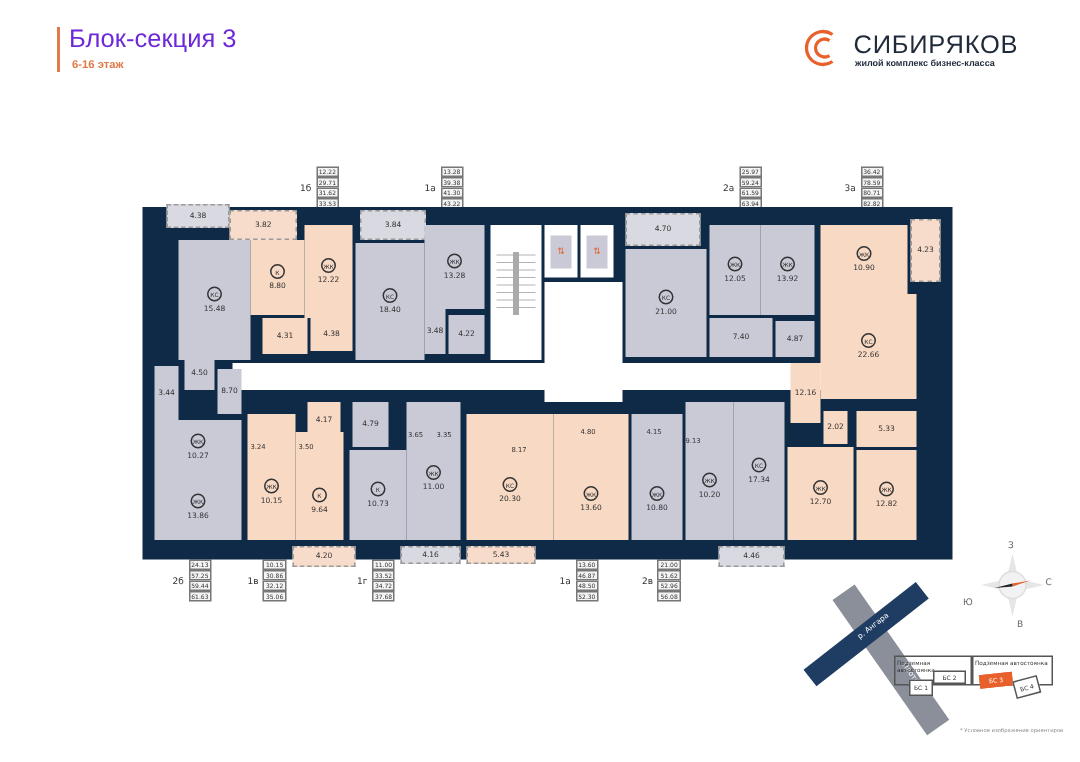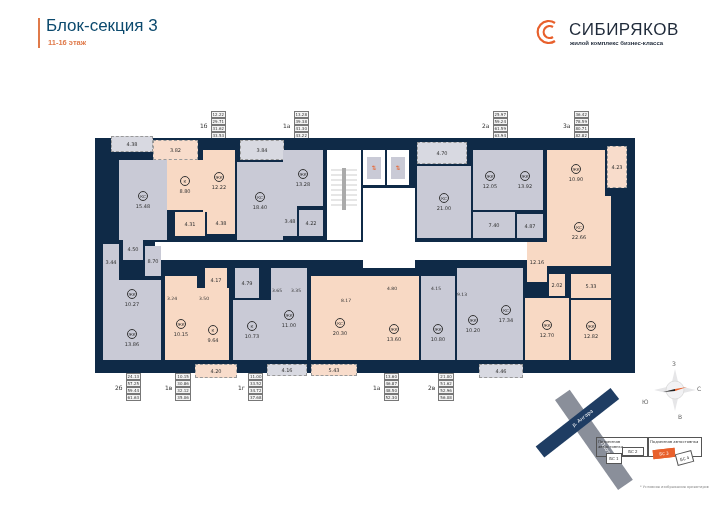--- a/index.html
+++ b/index.html
@@ -1,19 +1,19 @@
 <!DOCTYPE html>
 <html><head>
 <meta charset="utf-8">
 <style>
   * { box-sizing: border-box; margin: 0; padding: 0; }
   body { width: 720px; height: 508px; background: #ffffff; position: relative; overflow: hidden; font-family: "DejaVu Sans", sans-serif; }
   .abs { position: absolute; }
   #header-bar { left: 38px; top: 18px; width: 2px; height: 30px; background: #e07a4a; }
-  #title { left: 46px; top: 16px; font-size: 17px; color: #0c4a6e; font-family: "Liberation Sans", sans-serif; }
+  #title { left: 46px; top: 16px; font-size: 17px; color: #6d28d9; font-family: "Liberation Sans", sans-serif; }
   #subtitle { left: 48px; top: 38px; font-size: 7.5px; color: #e07a4a; font-weight: bold; font-family: "Liberation Sans", sans-serif; }
   #logo-mark { left: 533px; top: 17px; width: 30px; height: 30px; }
   #logo-name { left: 569px; top: 20px; font-size: 17px; letter-spacing: 0.5px; color: #1f2a3a; font-family: "Liberation Sans", sans-serif; }
   #logo-tag { left: 570px; top: 40px; font-size: 6px; color: #1f2a3a; font-weight: bold; font-family: "Liberation Sans", sans-serif; }
 
   #plan { left: 95px; top: 138px; width: 540px; height: 235px; }
   .wall { position: absolute; background: #0f2a47; }
   .room { position: absolute; display: flex; flex-direction: column; align-items: center; justify-content: center; font-size: 5px; color: #333; }
   .gray { background: #c9cad6; }
   .peach { background: #f8d9c4; }
@@ -38,21 +38,21 @@
   .bs { position: absolute; border: 0.6px solid #555; background: #fff; font-size: 4px; display: flex; align-items: center; justify-content: center; color: #333; }
   .bs-active { background: #e8602c; color: #fff; border-color: #e8602c; }
   .parking { position: absolute; border: 0.6px solid #555; font-size: 3.8px; color: #333; padding: 1px; }
   #note { left: 640px; top: 485px; font-size: 3.5px; color: #888; }
 </style>
 </head>
 <body>
 
 <div id="header-bar" class="abs"></div>
 <div id="title" class="abs">Блок-секция 3</div>
-<div id="subtitle" class="abs">11-16 этаж</div>
+<div id="subtitle" class="abs">6-16 этаж</div>
 
 <svg id="logo-mark" class="abs" viewBox="0 0 30 30">
   <path d="M22 6 A11 11 0 1 0 22 24" fill="none" stroke="#e8602c" stroke-width="2.2"></path>
   <path d="M20 10 A6 6 0 1 0 20 20" fill="none" stroke="#e8602c" stroke-width="2.2"></path>
 </svg>
 <div id="logo-name" class="abs">СИБИРЯКОВ</div>
 <div id="logo-tag" class="abs">жилой комплекс бизнес-класса</div>
 
 <div class="apt-label" style="left:200px;top:111px;">
   <span class="apt-code">1б</span>

